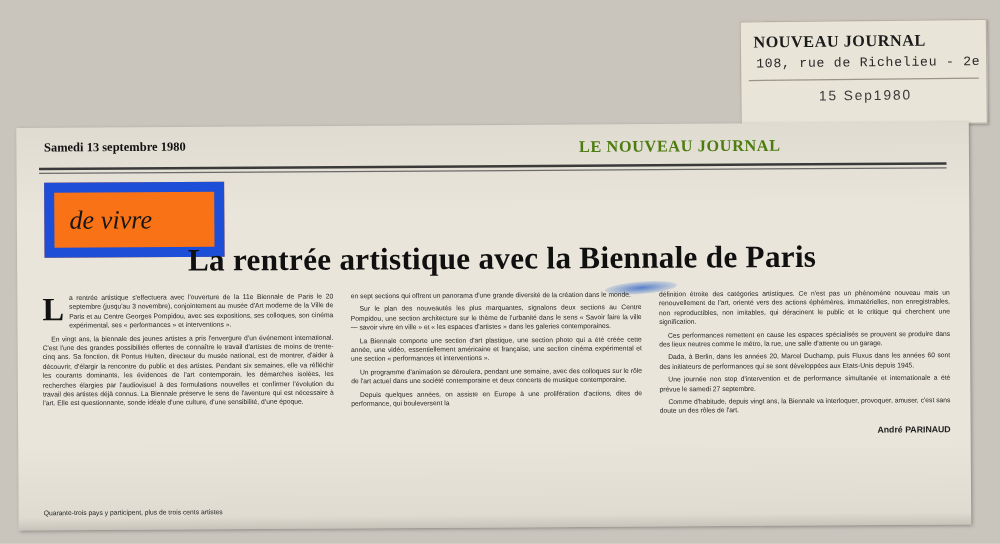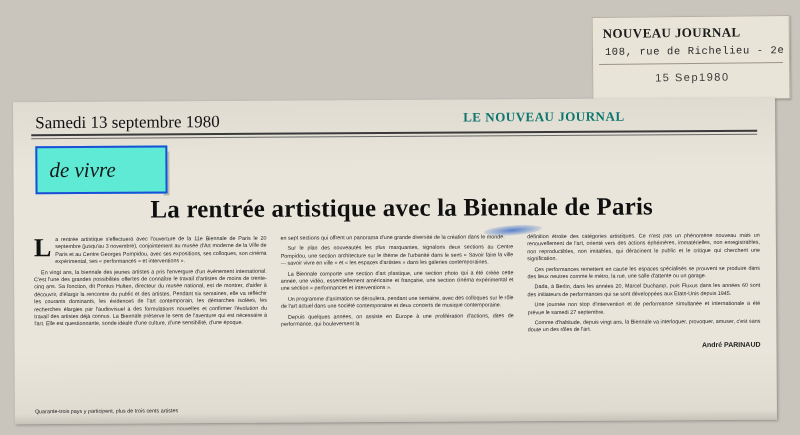--- a/index.html
+++ b/index.html
@@ -57,40 +57,40 @@
     background:linear-gradient(180deg,rgba(0,0,0,.045),rgba(0,0,0,0) 22%,rgba(0,0,0,0) 78%,rgba(0,0,0,.05));
     pointer-events:none;
   }
 
   
   #masthead{
     position:absolute;left:0;right:0;top:8px;height:24px;
   }
   #masthead .date{
     position:absolute;left:22px;top:3px;
-    font-size:17px;font-weight:normal;color:#111;
+    font-size:10px;font-weight:bold;color:#111;
     font-family:"Liberation Serif", serif;
   }
   #masthead .paper{
     position:absolute;left:450px;top:2px;
-    font-size:13px;font-weight:bold;letter-spacing:.5px;color:#0f766e;
+    font-size:13px;font-weight:bold;letter-spacing:.5px;color:#4d7c0f;
   }
   #masthead .line-left{
     position:absolute;left:18px;right:18px;top:24px;height:2px;background:#3a3a3a;
   }
   #masthead .line-left2{
     position:absolute;left:18px;right:18px;top:28px;height:1px;background:#6a6a6a;
   }
 
   
   #kicker-box{
     position:absolute;left:22px;top:44px;
     width:128px;height:44px;
-    border:2px solid #1d4ed8;
-    background:#5eead4;
+    border:8px solid #1d4ed8;
+    background:#f97316;
   }
   #kicker-box .kicker{
     position:absolute;left:12px;top:10px;
     font-style:italic;font-size:21px;color:#161616;
     font-family:"Liberation Serif", serif;
   }
   #kicker-shadow{
     position:absolute;left:150px;top:50px;width:6px;height:44px;background:#bdb8ab;
   }
 

